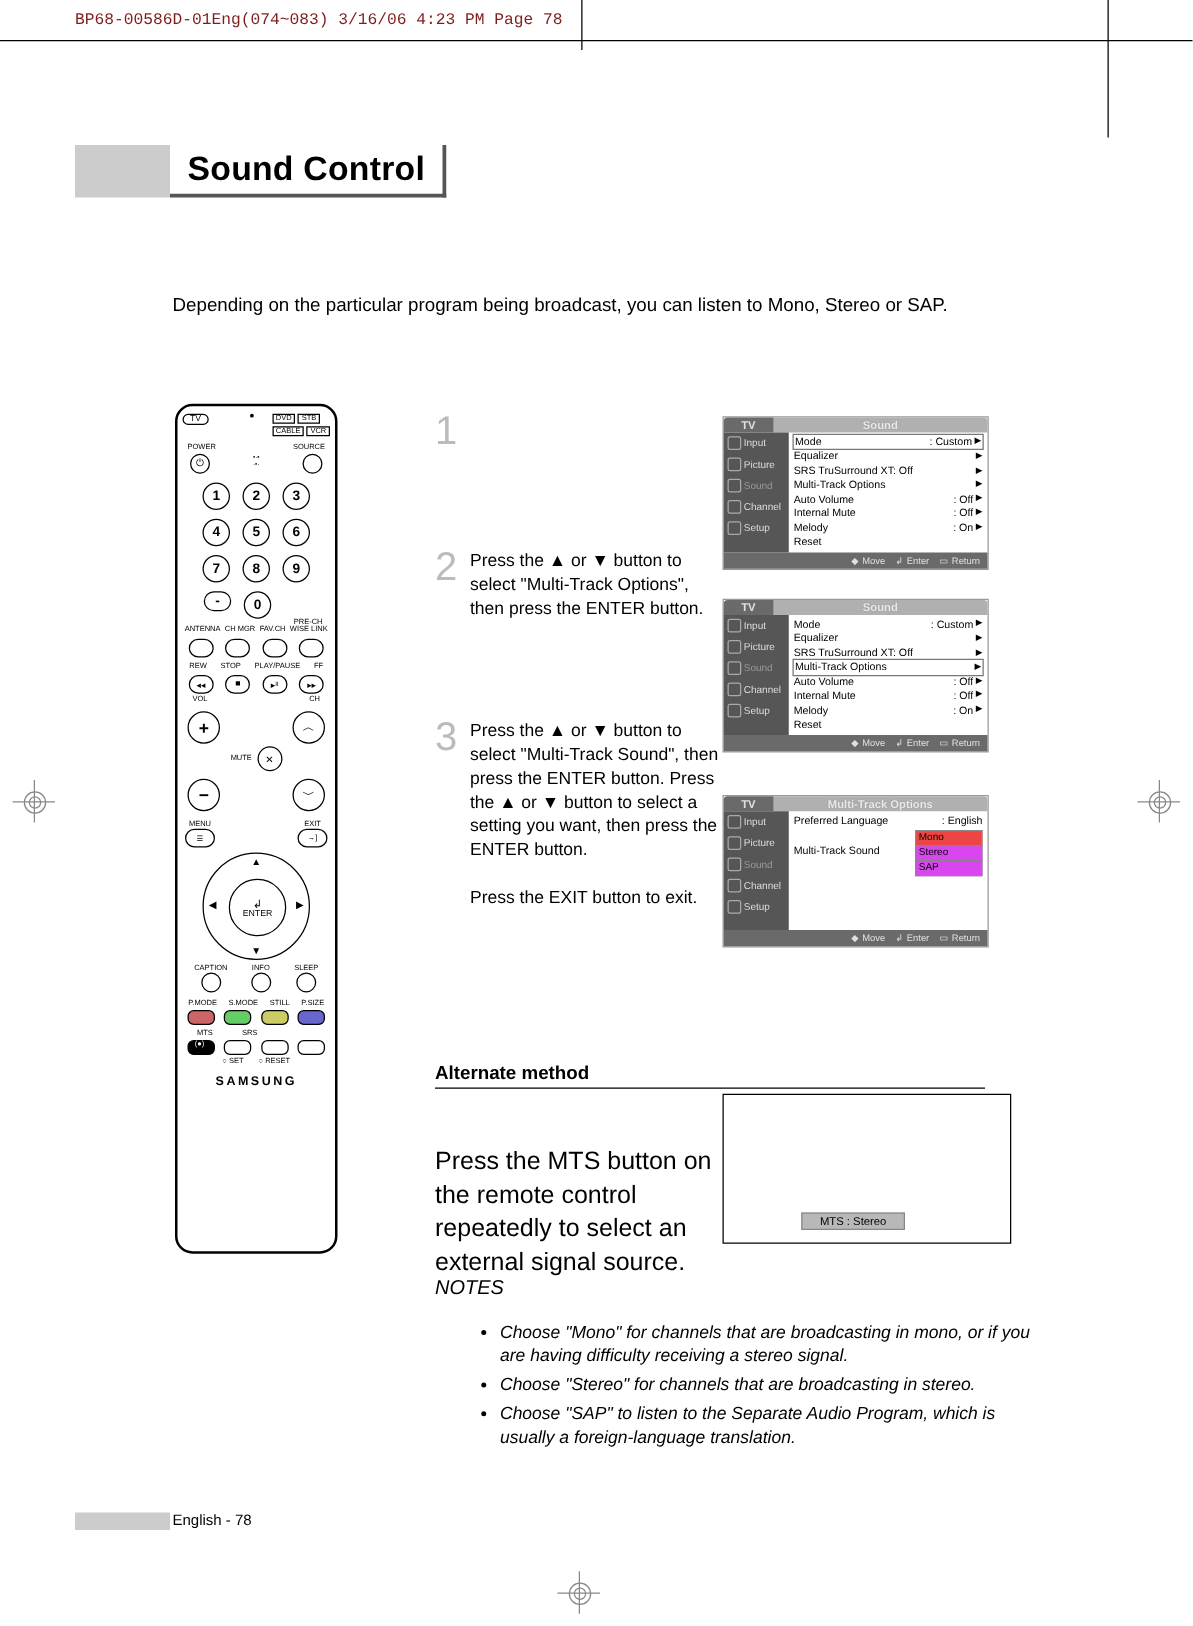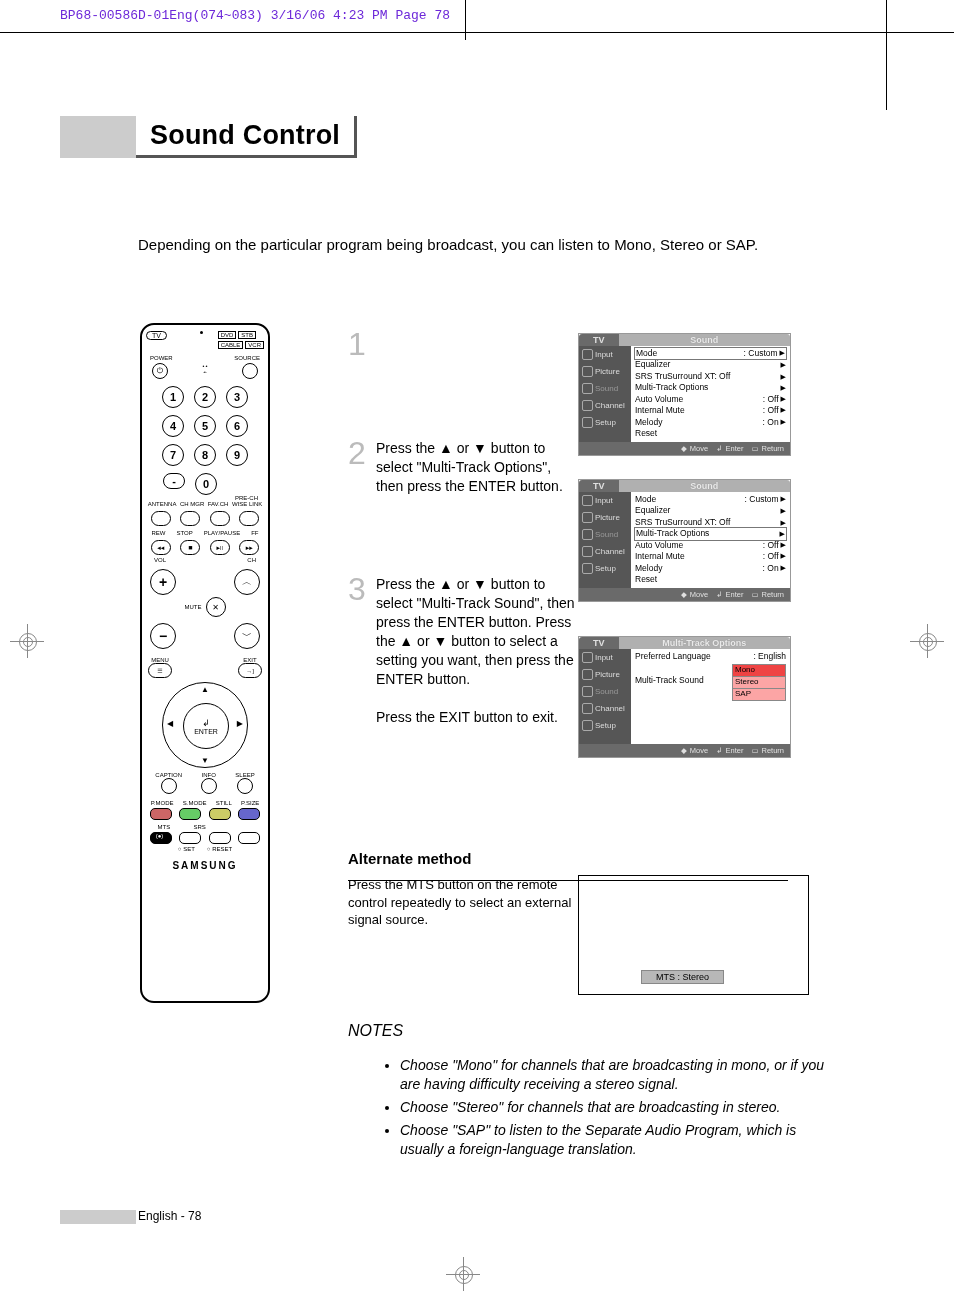--- a/index.html
+++ b/index.html
@@ -14,21 +14,21 @@
     height: 1301px;
     position: relative;
     box-sizing: border-box;
   }
   .crop-header {
     position: absolute;
     top: 8px;
     left: 60px;
     font-family: "Courier New", monospace;
     font-size: 13px;
-    color: #6d28d9;
+    color: #7f1d1d;
   }
   .crop-line-v {
     position: absolute;
     top: 0;
     left: 465px;
     width: 1px;
     height: 40px;
     background: #000;
   }
   .crop-line-v2 {
@@ -152,28 +152,28 @@
   .step3 .step-text { }
 
   .alt-heading {
     position:absolute;
     top: 850px;
     left: 348px;
     font-weight:bold;
     font-size:15px;
     border-bottom: 1px solid #000;
     width: 440px;
-    padding-bottom: 13px;
+    padding-bottom: 3px;
   }
   .alt-text {
     position:absolute;
-    top:876px;
+    top:916px;
     left:348px;
     width:225px;
-    font-size:13px;
+    font-size:20px;
     line-height:1.35;
   }
 
   .osd {
     position:absolute;
     width:213px;
     border:1px solid #999;
     font-size:9px;
     background:#fff;
     box-sizing:border-box;
@@ -188,21 +188,21 @@
   .osd-icon { width:9px; height:9px; border:1px solid #aaa; border-radius:2px; display:inline-block; flex-shrink:0;}
   .osd-main { flex:1; padding:2px 4px; }
   .osd-row { display:flex; justify-content:space-between; align-items:center; padding:0; font-size:8.5px; line-height:1.35;}
   .osd-row .arrow { font-size:7px; }
   .osd-row-val { display:flex; gap:2px; }
   .osd-row.hi { border:1px solid #777; padding:0 1px; margin:-1px; }
   .osd-footer { background:#6a6a6a; color:#e0e0e0; display:flex; justify-content:flex-end; gap:8px; padding:2px 6px; font-size:7.5px;}
   .osd-footer span { display:flex; align-items:center; gap:3px;}
 
   .osd3-opts { margin-top:2px; }
-  .osd3-opt { background:#fca5a5; font-size:8px; padding:0 2px; border:1px solid #888; margin-bottom:-1px; width:48px;}
+  .osd3-opt { background:#d946ef; font-size:8px; padding:0 2px; border:1px solid #888; margin-bottom:-1px; width:48px;}
   .osd3-opt.sel { background:#ef4444; }
 
   .mts-box {
     position:absolute;
     width:231px;
     height:120px;
     border:1px solid #000;
     box-sizing:border-box;
     top:875px;
     left:578px;

